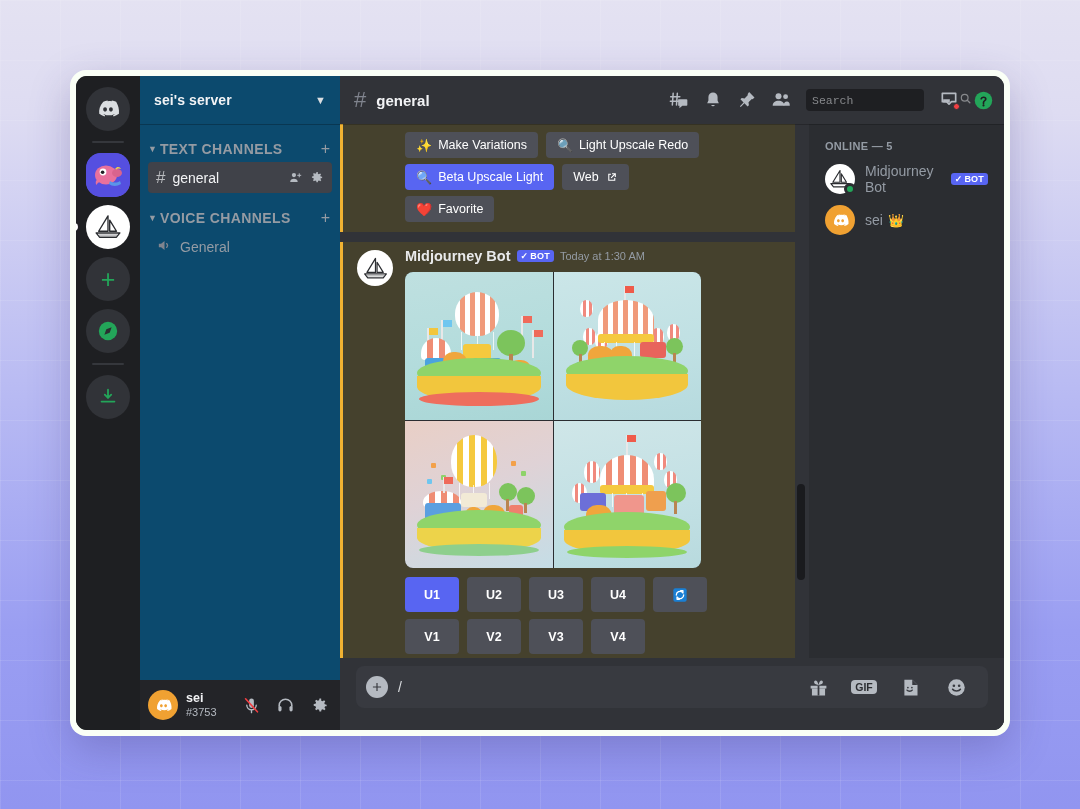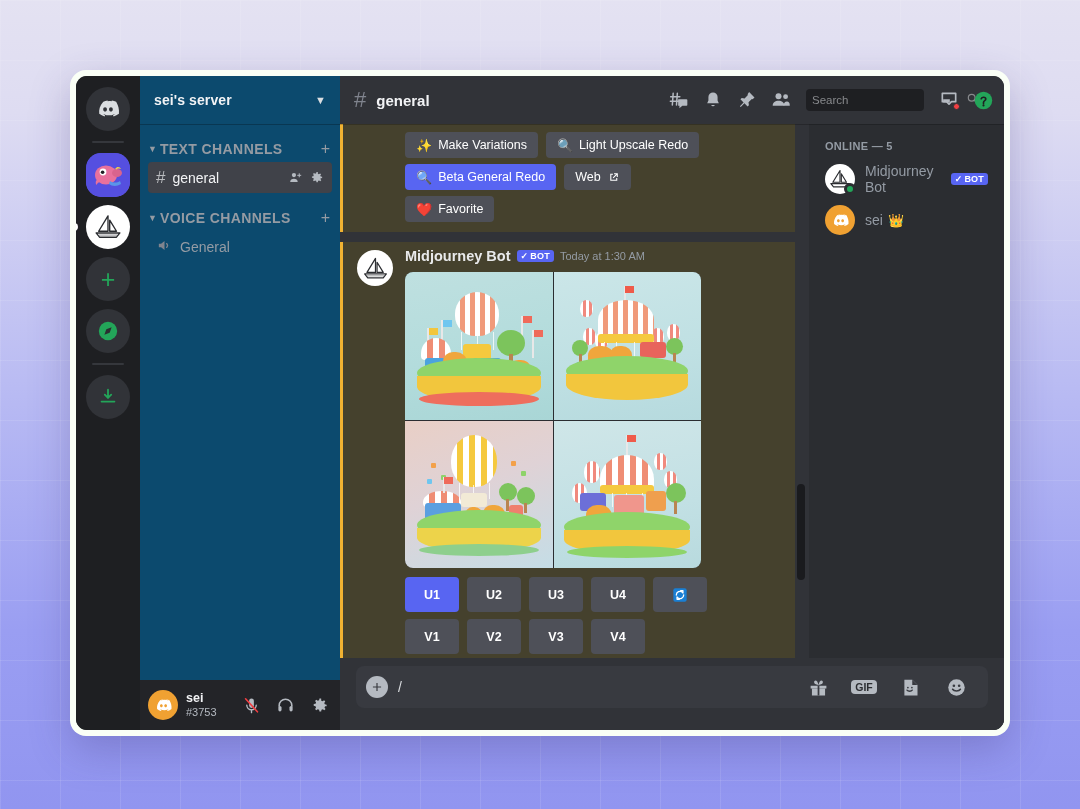--- a/index.html
+++ b/index.html
@@ -124,21 +124,21 @@
   #chat-title { color: #f2f3f5; font-size: 15px; font-weight: bold; margin-left: 2px; }
   #header-spacer { flex: 1 1 auto; }
   .hdr-btn { width: 26px; height: 26px; display: flex; align-items: center; justify-content: center; }
   .hdr-btn svg { width: 20px; height: 20px; fill: #b5bac1; }
   #search-box {
     width: 118px; height: 22px; background: #1e1f22; border-radius: 4px;
     display: flex; align-items: center; padding: 0 4px 0 6px; margin: 0 4px;
   }
   #search-input {
     flex: 1 1 auto; background: transparent; border: none; outline: none;
-    color: #dbdee1; font-size: 11.5px; font-family: Liberation Sans, sans-serif;
+    color: #dbdee1; font-size: 11.5px; font-family: Liberation Mono, monospace;
   }
   #search-input::placeholder { color: #87898c; }
   #search-icon svg { width: 13px; height: 13px; fill: #87898c; }
   #inbox-btn { position: relative; }
   .red-dot {
     position: absolute; right: 2px; bottom: 3px; width: 7px; height: 7px;
     background: #f23f43; border-radius: 50%; border: 1.5px solid #313338;
   }
   #help-btn svg { width: 21px; height: 21px; fill: #23a559; }
 
@@ -508,21 +508,21 @@
                 <span>Make Variations</span>
               </button>
               <button class="d-btn">
                 <span class="emo">🔍</span>
                 <span>Light Upscale Redo</span>
               </button>
             </div>
             <div class="btn-row">
               <button class="d-btn primary">
                 <span class="emo">🔍</span>
-                <span>Beta General Redo</span>
+                <span>Beta Upscale Light</span>
               </button>
               <button class="d-btn">
                 <span>Web</span>
                 <svg viewBox="0 0 24 24">
                       <path d="M6 5h5v2H8v9h9v-3h2v5H6Z"></path>
                       <path d="M13 4h7v7h-2V7.4l-6 6L10.6 12l6-6H13Z"></path>
                     </svg>
               </button>
             </div>
             <div class="btn-row">

